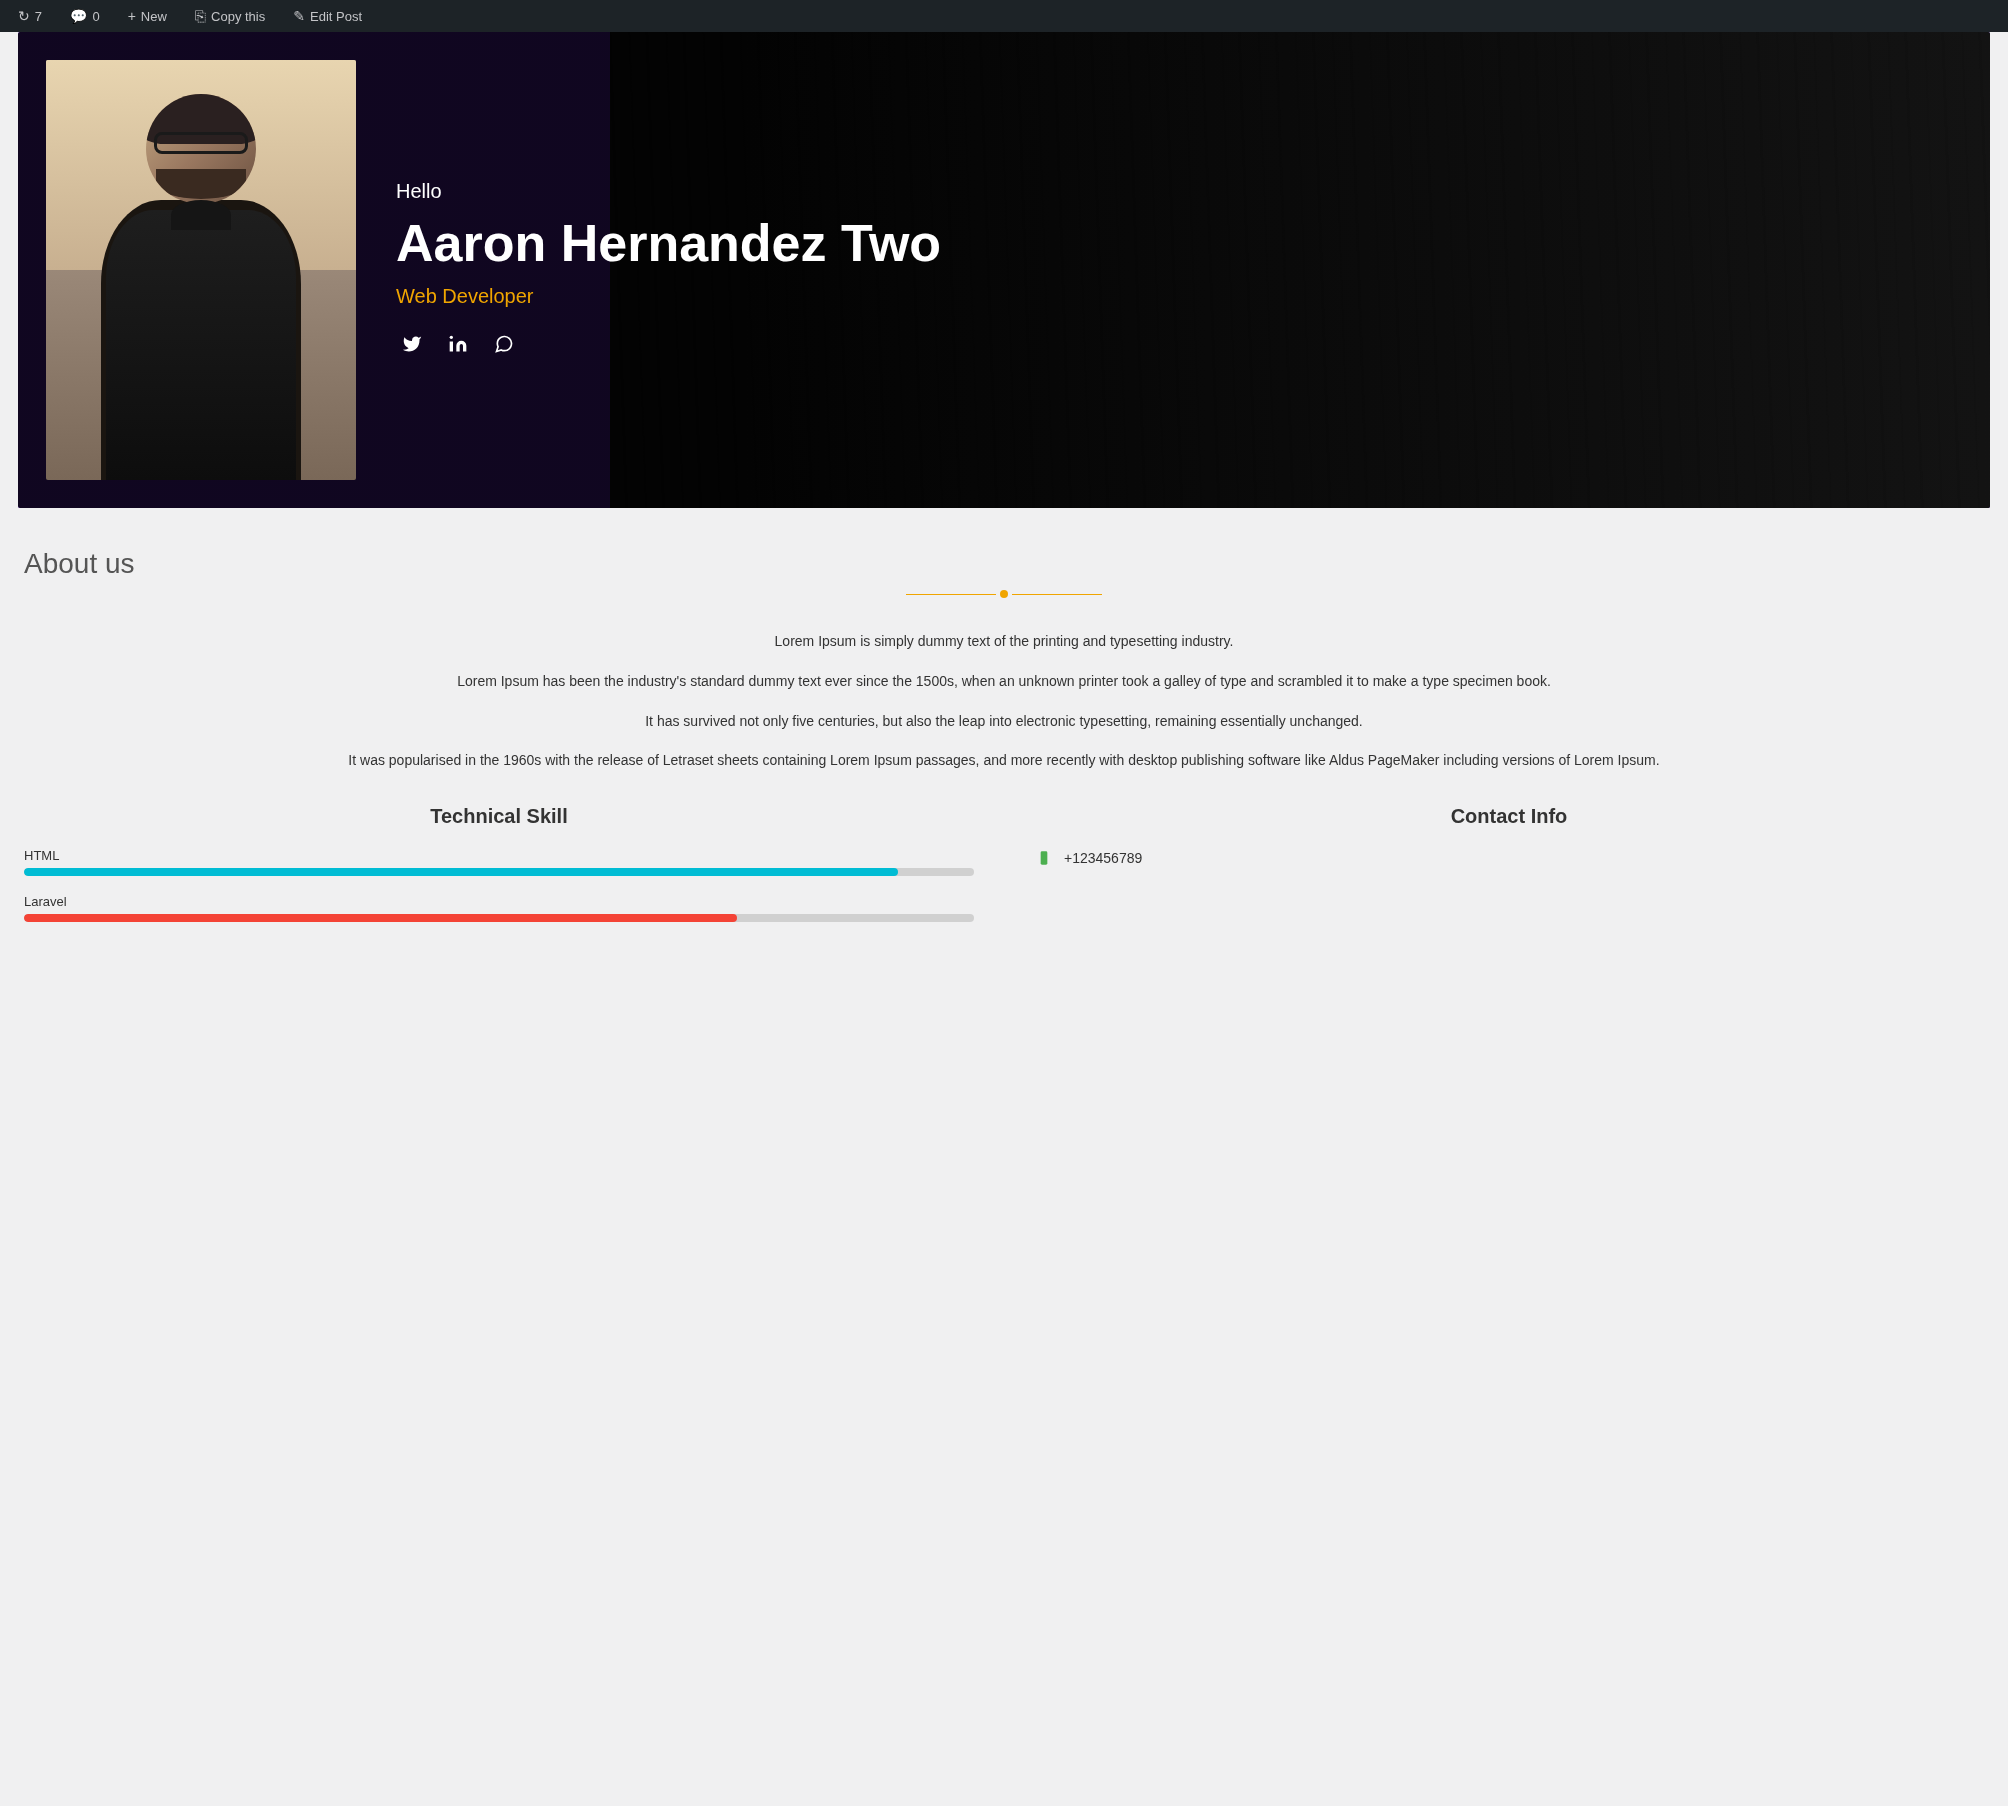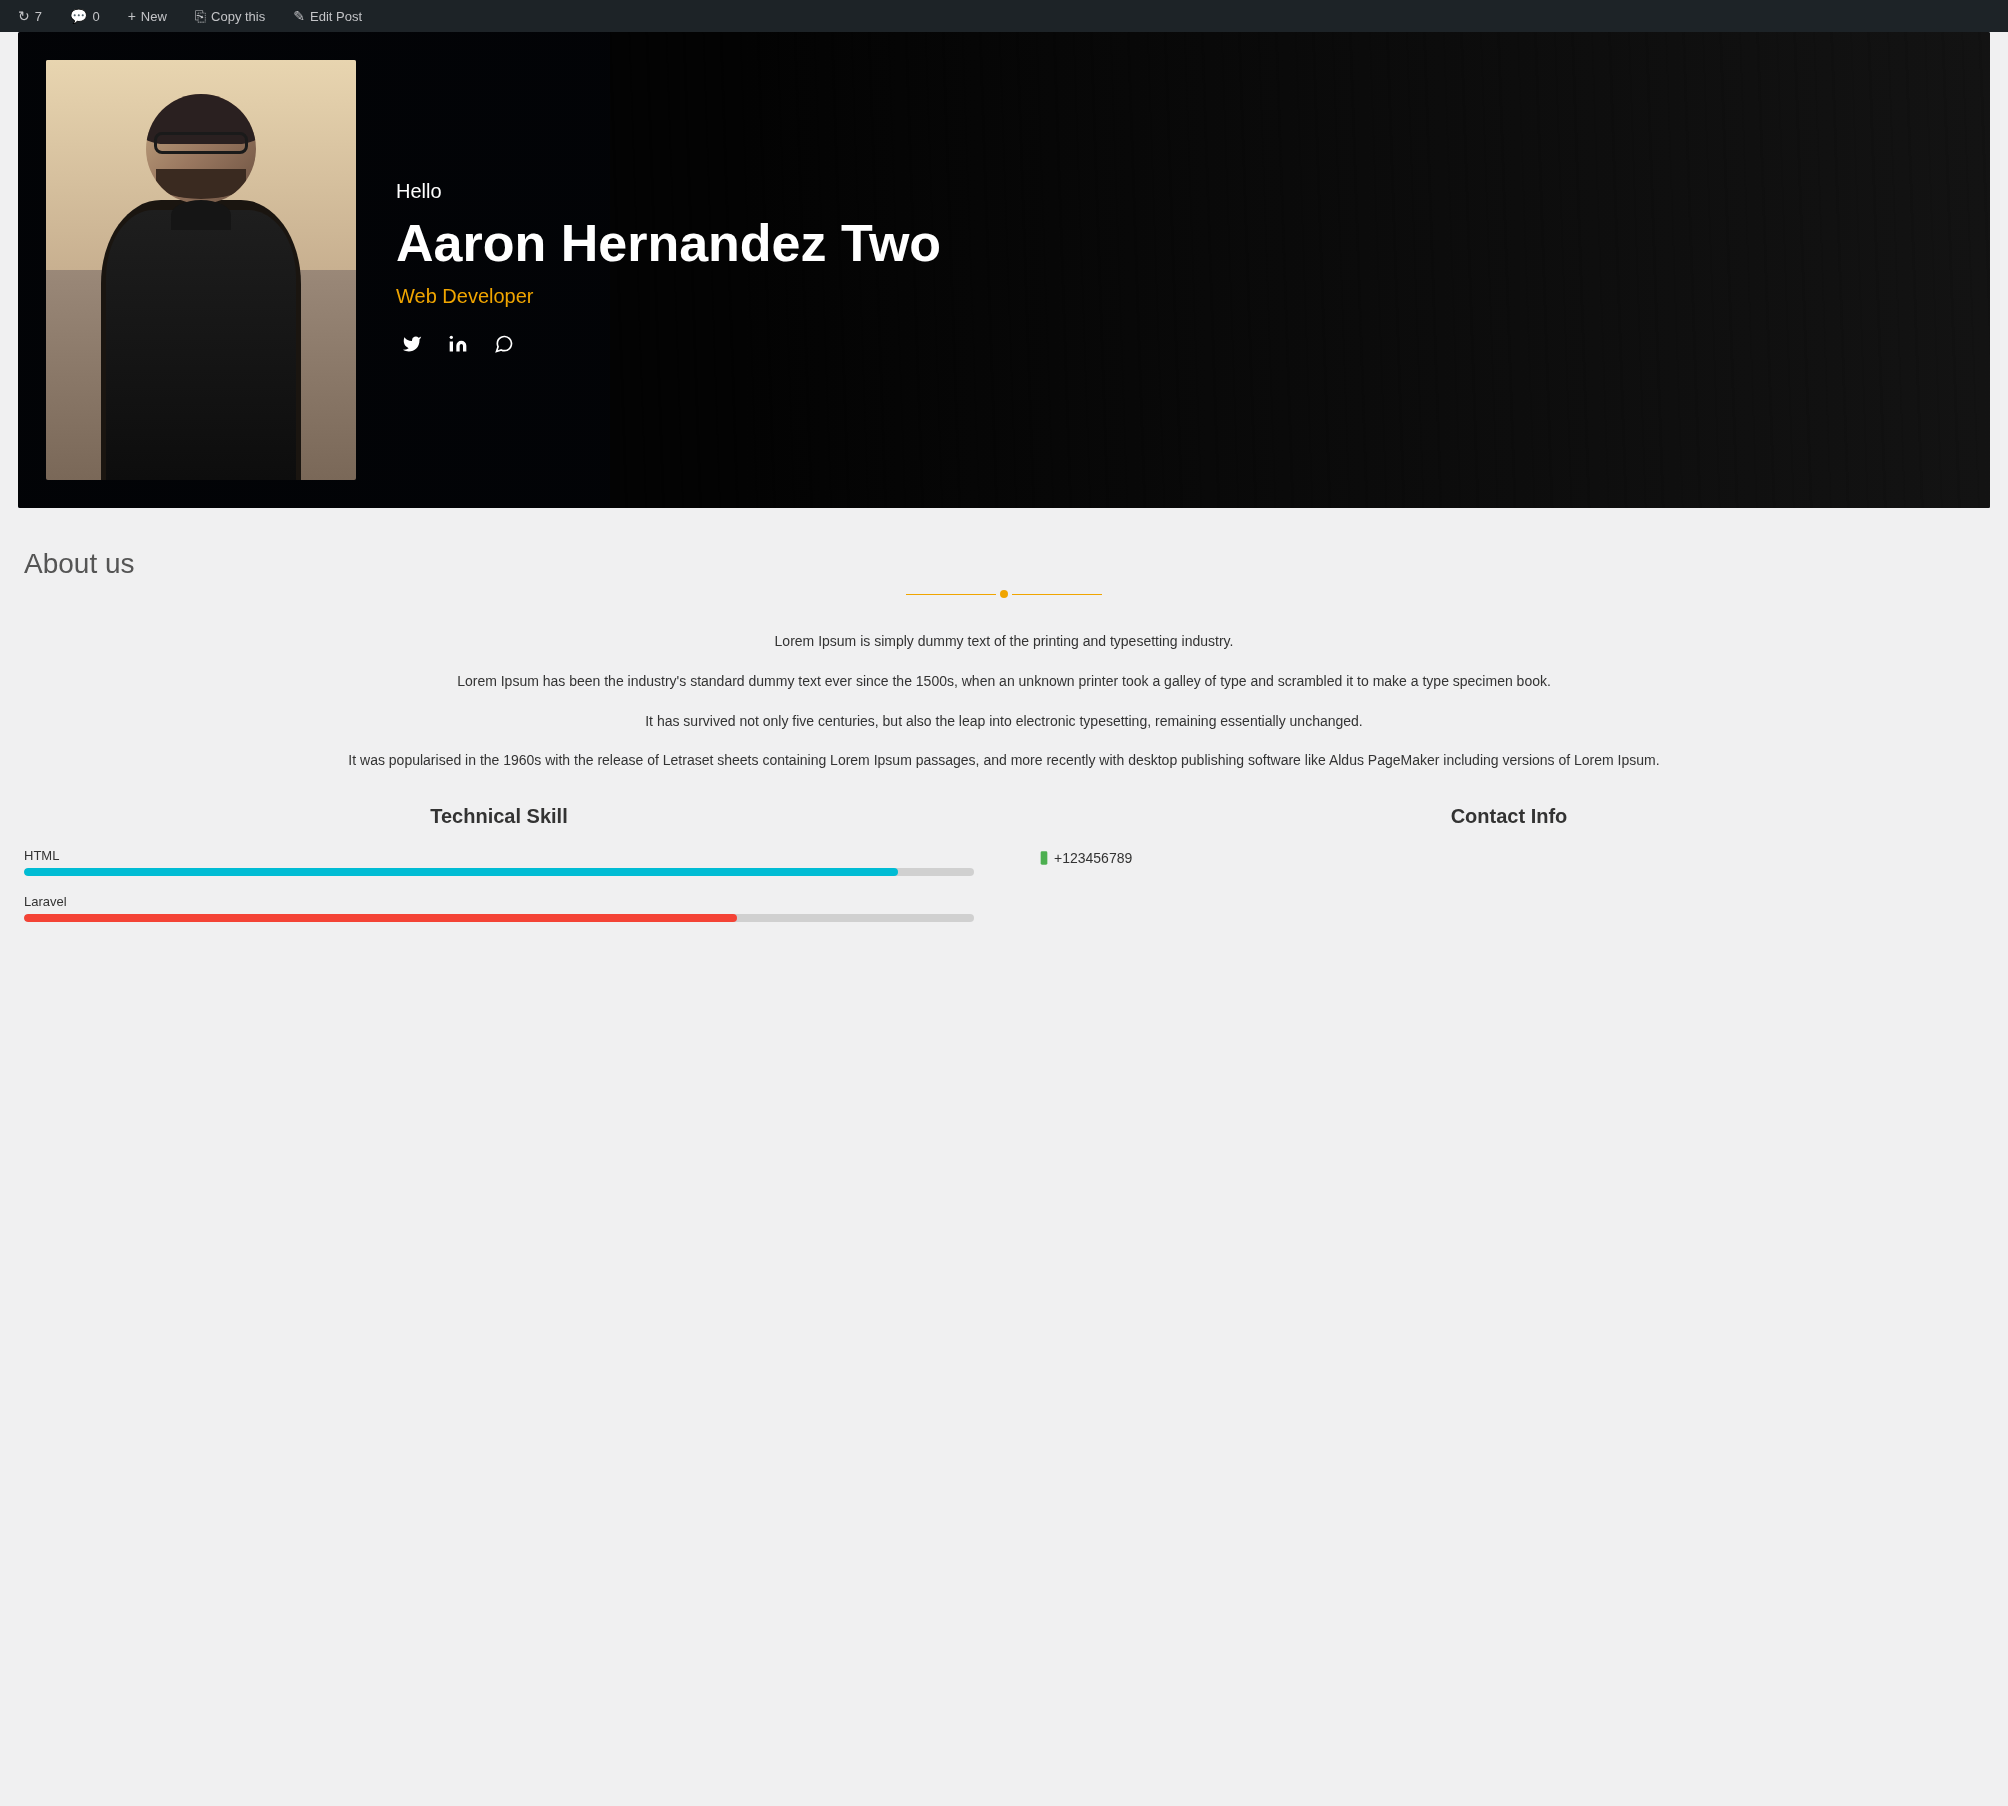--- a/index.html
+++ b/index.html
@@ -34,21 +34,21 @@
     .admin-bar-count { display: inline-block; }
 
     
     #main-wrapper {
       margin-top: 32px;
       background: #f0f0f1;
     }
 
     
     #hero-section {
-      background: #0f172a;
+      background: #6d28d9;
       position: relative;
       min-height: 475px;
       display: flex;
       align-items: center;
       overflow: hidden;
       margin: 18px 18px 0;
       border-radius: 2px;
     }
     #hero-bg {
       position: absolute;
@@ -325,20 +325,21 @@
       border-radius: 4px;
       background: #00bcd4;
     }
     .skill-bar-fill.html { width: 92%; background: #00bcd4; }
     .skill-bar-fill.laravel { width: 75%; background: #f44336; }
 
     
     .contact-item {
       display: flex;
       align-items: center;
+      gap: 10px;
       margin-bottom: 16px;
       font-size: 14px;
       color: #333;
     }
     .contact-icon {
       width: 20px;
       height: 20px;
       display: flex;
       align-items: center;
       justify-content: center;

